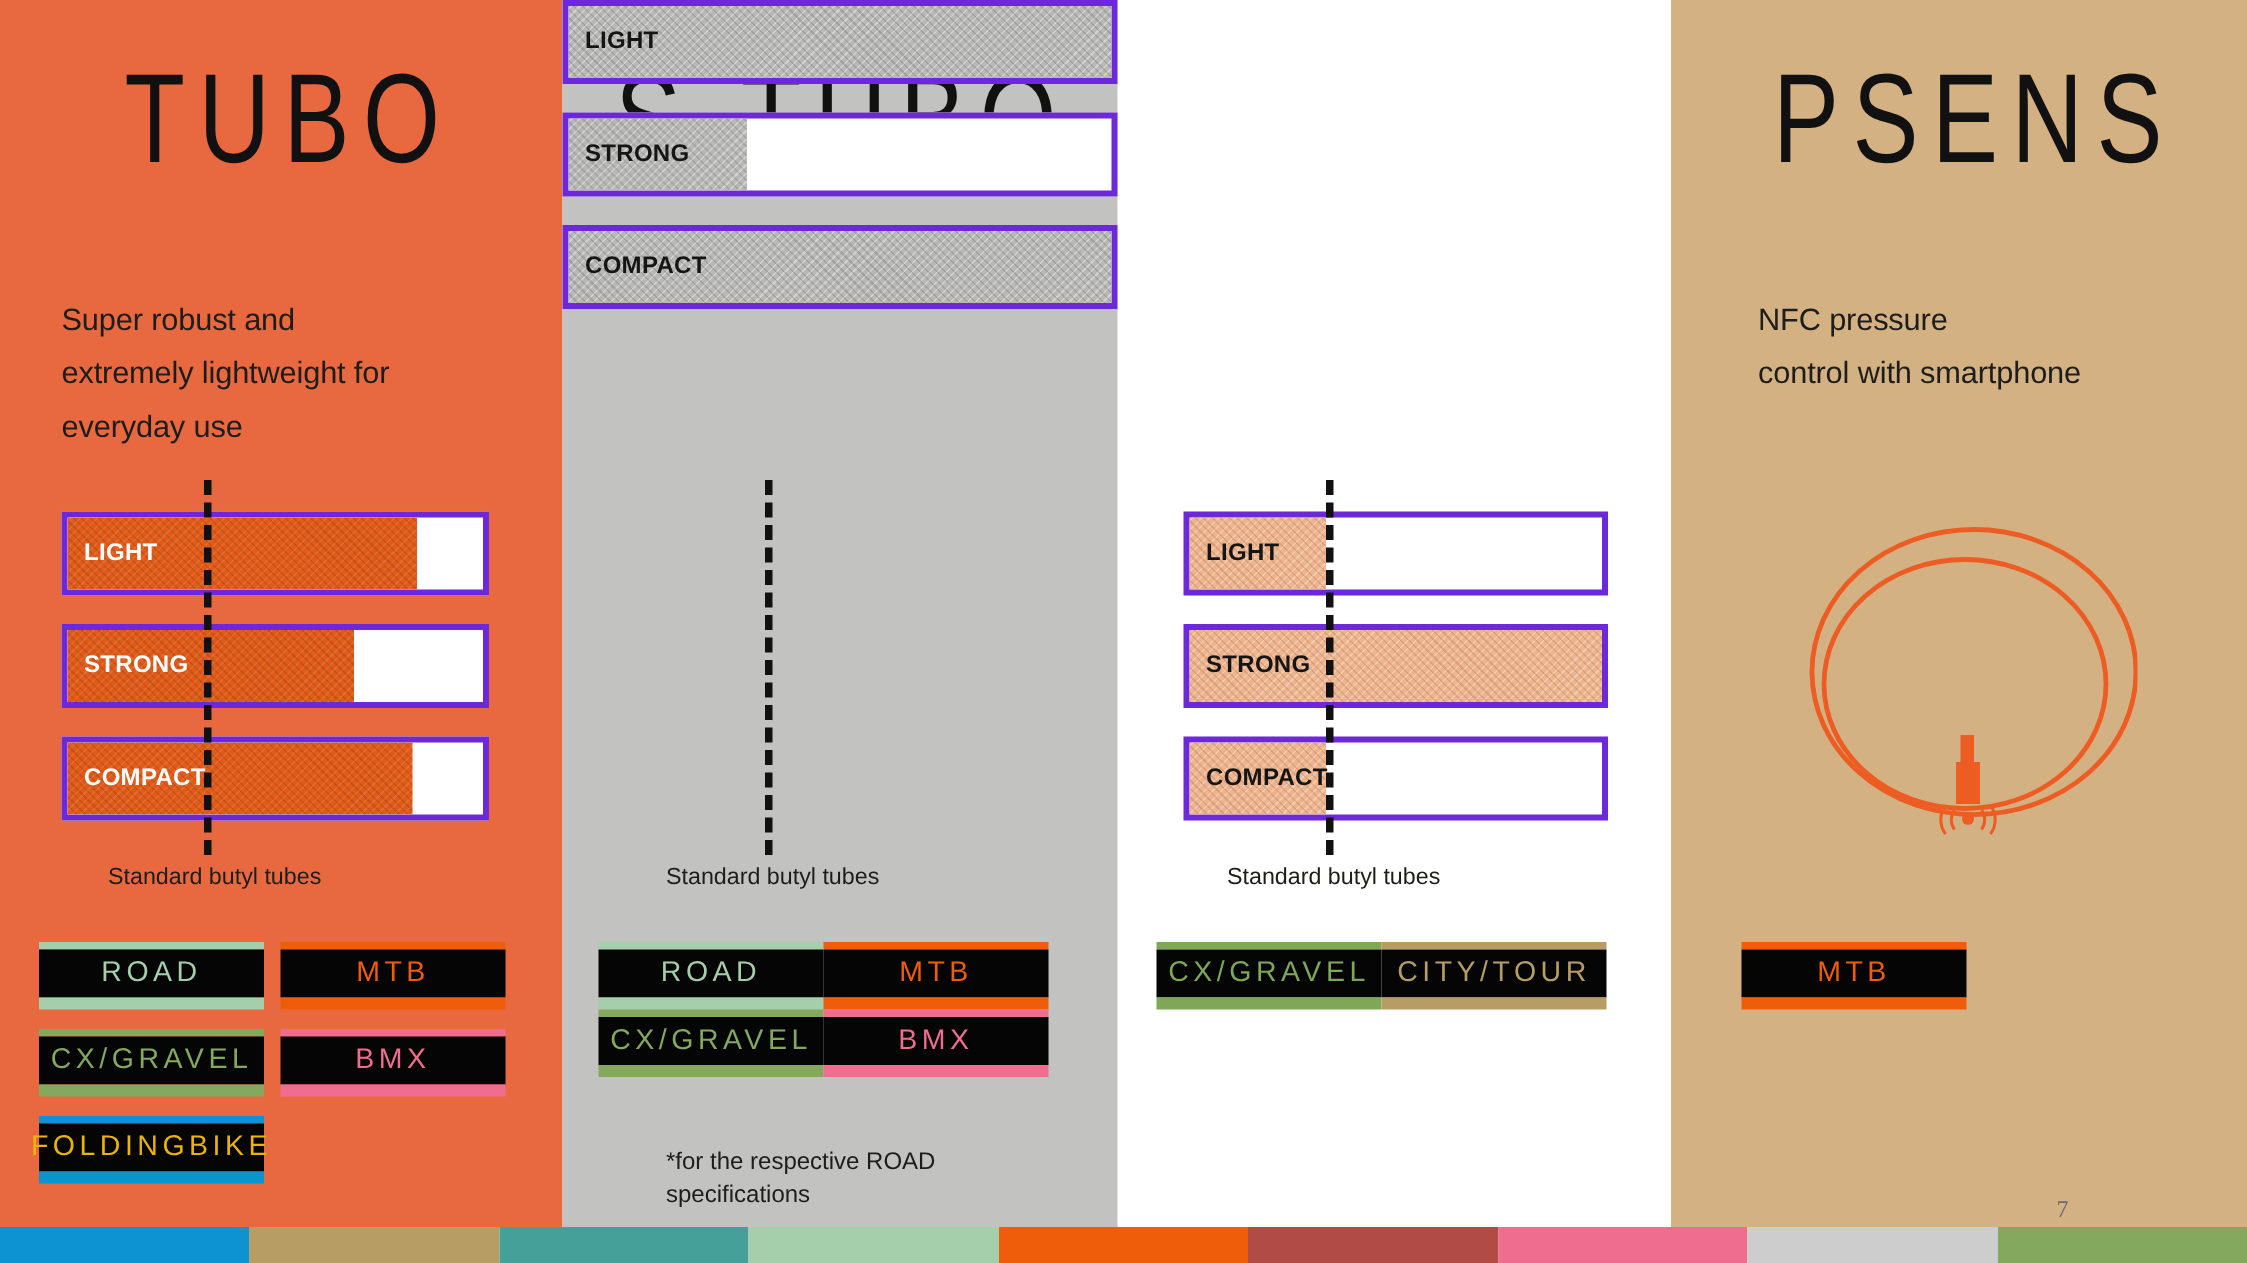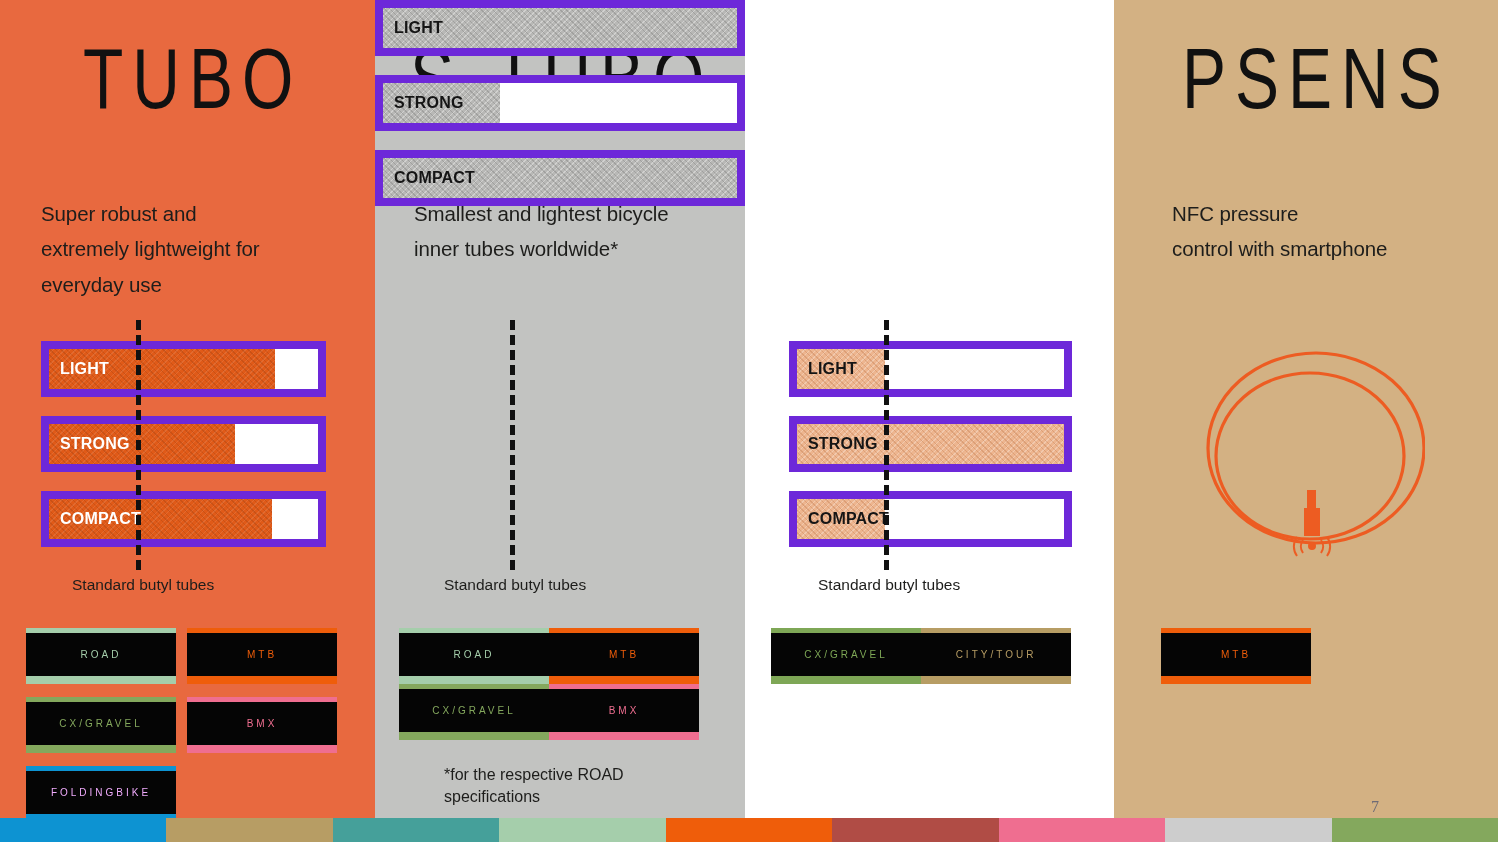--- a/index.html
+++ b/index.html
@@ -61,21 +61,21 @@
   .col-3 .col-sub { left: 58px;  top: 196px; width: 330px; }
 
   
   .bars { position: absolute; }
   .col-0 .bars { left: 41px;  top: 341px; width: 285px; }
 
   .bar {
     position: relative;
     height: 56px;
     margin-bottom: 19px;
-    border: 8px solid #6d28d9;
+    border: 4px solid #6d28d9;
     background: #ffffff;
     overflow: hidden;
   }
   .bar-fill {
     position: absolute;
     left: 0; top: 0; bottom: 0;
   }
   .bar-label {
     position: absolute;
     left: 11px; top: 50%;
@@ -132,26 +132,26 @@
   .col-0 .badges { left: 26px;  top: 628px; width: 330px; gap: 13px 11px; }
 
   .badge {
     width: 150px;
     display: flex;
     flex-direction: column;
   }
   .badge-stripe-top { height: 5px; width: 100%; }
   .badge-stripe-bot { height: 8px; width: 100%; }
   .badge-body {
-    height: 43px;
+    height: 32px;
     background: #050505;
     display: flex;
     align-items: center;
     justify-content: center;
-    font-size: 10px;
+    font-size: 19px;
     letter-spacing: 3px;
     font-weight: 400;
     font-family: "Liberation Sans", sans-serif;
   }
 
   .footnote {
     position: absolute;
     left: 444px; top: 764px;
     font-size: 16px;
     color: #1d1d1b;
@@ -229,30 +229,28 @@
         <div class="badge-body" style="color: rgb(132, 168, 93);">CX/GRAVEL</div>
         <div class="badge-stripe-bot" style="background: rgb(132, 168, 93);"></div>
       </div>
       <div class="badge">
         <div class="badge-stripe-top" style="background: rgb(239, 110, 144);"></div>
         <div class="badge-body" style="color: rgb(239, 110, 144);">BMX</div>
         <div class="badge-stripe-bot" style="background: rgb(239, 110, 144);"></div>
       </div>
       <div class="badge">
         <div class="badge-stripe-top" style="background: rgb(13, 147, 210);"></div>
-        <div class="badge-body" style="color: #f0abfc;">FOLDINGBIKE</div>
+        <div class="badge-body" style="color: #eab308;">FOLDINGBIKE</div>
         <div class="badge-stripe-bot" style="background: rgb(13, 147, 210);"></div>
       </div>
     </div>
   </div>
 
   <div class="col col-1" style="background: rgb(194, 195, 193);">
     <div class="col-title">S-TUBO</div>
-    <div class="col-sub">Smallest and lightest bicycle
-inner tubes worldwide*</div>
   </div>
   <div class="col col-1" style="background:transparent;"></div>
 
 
   <div class="col col-3" style="background: rgb(211, 177, 131); padding-left: 11px;">
     <div class="col-title">PSENS</div>
     <div class="col-sub">NFC pressure
 control with smartphone</div>
   </div>
 

